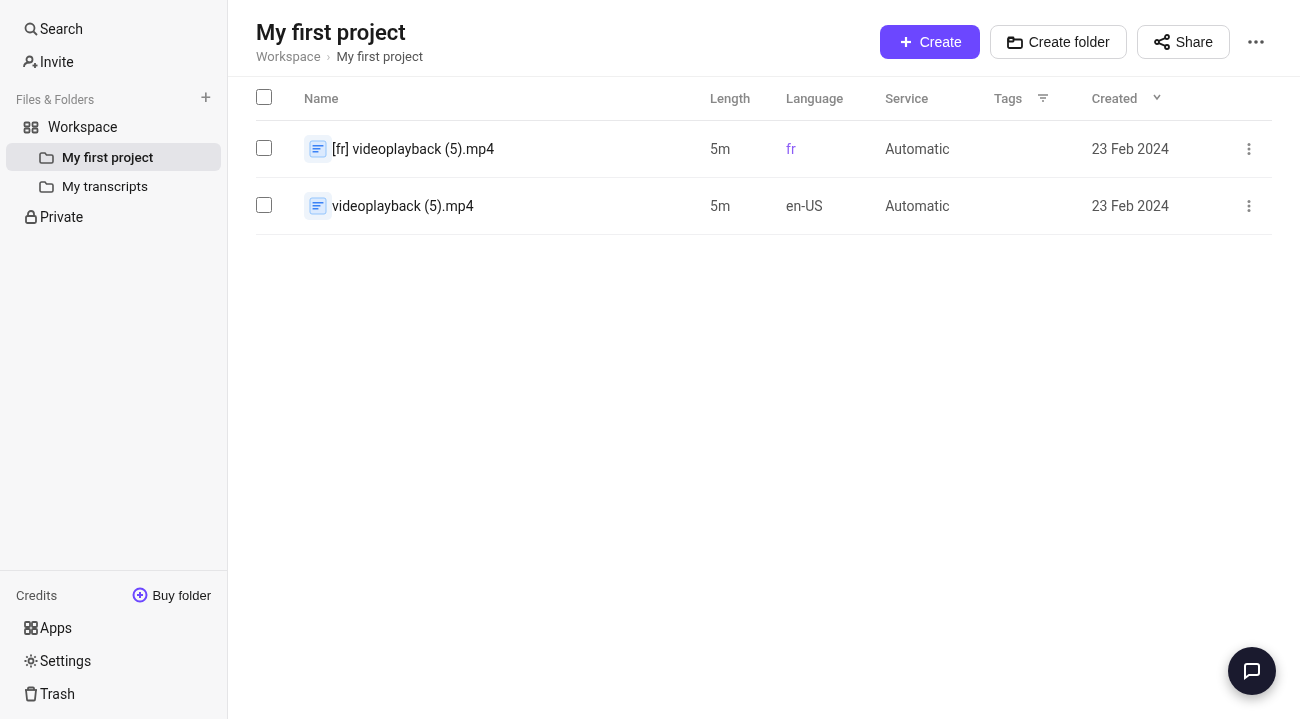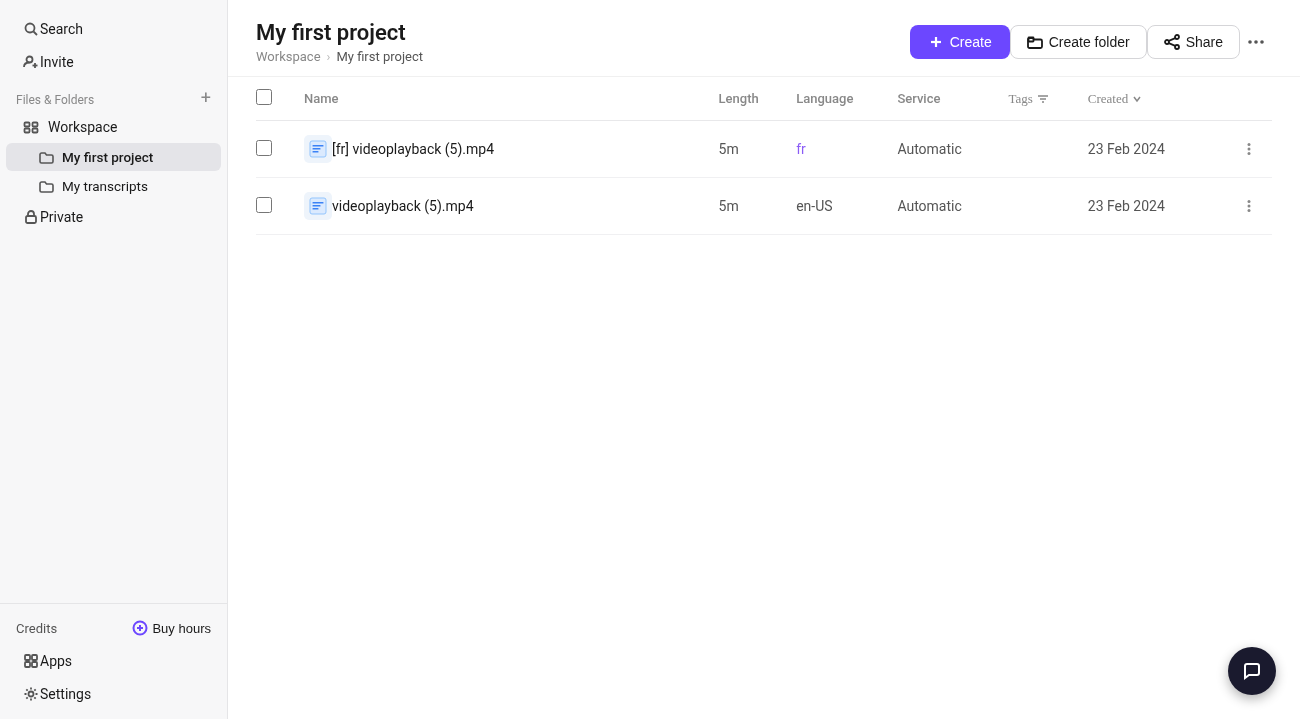--- a/index.html
+++ b/index.html
@@ -135,20 +135,21 @@
       align-items: center;
       gap: 6px;
       font-size: 13px;
       color: #888;
     }
     .breadcrumb a { color: #888; text-decoration: none; cursor: pointer; }
     .breadcrumb-sep { color: #bbb; }
     .breadcrumb-current { color: #555; }
     .header-actions {
       display: flex;
+      gap: 10px;
     }
     .btn-create {
       display: flex;
       align-items: center;
       gap: 6px;
       background: #6c47ff;
       color: #fff;
       border: none;
       border-radius: 8px;
       padding: 9px 18px;
@@ -199,23 +200,21 @@
       text-align: left;
       font-weight: 500;
       color: #888;
       font-size: 13px;
       white-space: nowrap;
     }
     thead th:first-child { width: 40px; padding-left: 0; }
     .th-name { min-width: 300px; }
     .th-sort {
       display: inline-flex;
-      align-items: center;
-      gap: 3px;
-      font-family: Liberation Serif, serif;
+      gap: 14px;
     }
     tbody tr {
       border-bottom: 1px solid #f0f0f2;
     }
     tbody td {
       padding: 13px 8px;
       color: #1a1a1a;
       vertical-align: middle;
     }
     tbody td:first-child { padding-left: 0; width: 40px; }
@@ -339,21 +338,21 @@
 
   <div class="sidebar-bottom">
     <div class="credits-row">
       <span>Credits</span>
       <button class="buy-hours-btn">
         <svg width="16" height="16" viewBox="0 0 16 16" fill="none" stroke="#6c47ff" stroke-width="2">
           <circle cx="8" cy="8" r="6.5"></circle>
           <line x1="8" y1="5" x2="8" y2="11"></line>
           <line x1="5" y1="8" x2="11" y2="8"></line>
         </svg>
-        <span>Buy hours</span>
+        <span>Buy folder</span>
       </button>
     </div>
 
 
     <div class="sidebar-item">
       <span class="sidebar-icon">
         <svg width="16" height="16" viewBox="0 0 16 16" fill="none" stroke="#555" stroke-width="1.8">
           <rect x="2" y="2" width="5" height="5" rx="1"></rect>
           <rect x="9" y="2" width="5" height="5" rx="1"></rect>
           <rect x="2" y="9" width="5" height="5" rx="1"></rect>
@@ -366,20 +365,30 @@
     <div class="sidebar-item">
       <span class="sidebar-icon">
         <svg width="16" height="16" viewBox="0 0 16 16" fill="none" stroke="#555" stroke-width="1.8">
           <circle cx="8" cy="8" r="2.5"></circle>
           <path d="M8 1.5v2M8 12.5v2M1.5 8h2M12.5 8h2M3.3 3.3l1.4 1.4M11.3 11.3l1.4 1.4M3.3 12.7l1.4-1.4M11.3 4.7l1.4-1.4"></path>
         </svg>
       </span>
       <span>Settings</span>
     </div>
 
+    <div class="sidebar-item">
+      <span class="sidebar-icon">
+        <svg width="16" height="16" viewBox="0 0 16 16" fill="none" stroke="#555" stroke-width="1.8">
+          <polyline points="2,4 14,4"></polyline>
+          <path d="M5 4V2.5C5 2 5.5 1.5 6 1.5h4C10.5 1.5 11 2 11 2.5V4"></path>
+          <path d="M3 4l1 9.5C4 14 4.5 14.5 5 14.5h6c.5 0 1-.5 1-1L13 4"></path>
+        </svg>
+      </span>
+      <span>Trash</span>
+    </div>
   </div>
 </aside>
 
 <main class="main">
 
   <div class="main-header">
     <div class="header-left">
       <h1>My first project</h1>
       <div class="breadcrumb">
         <a>Workspace</a>

